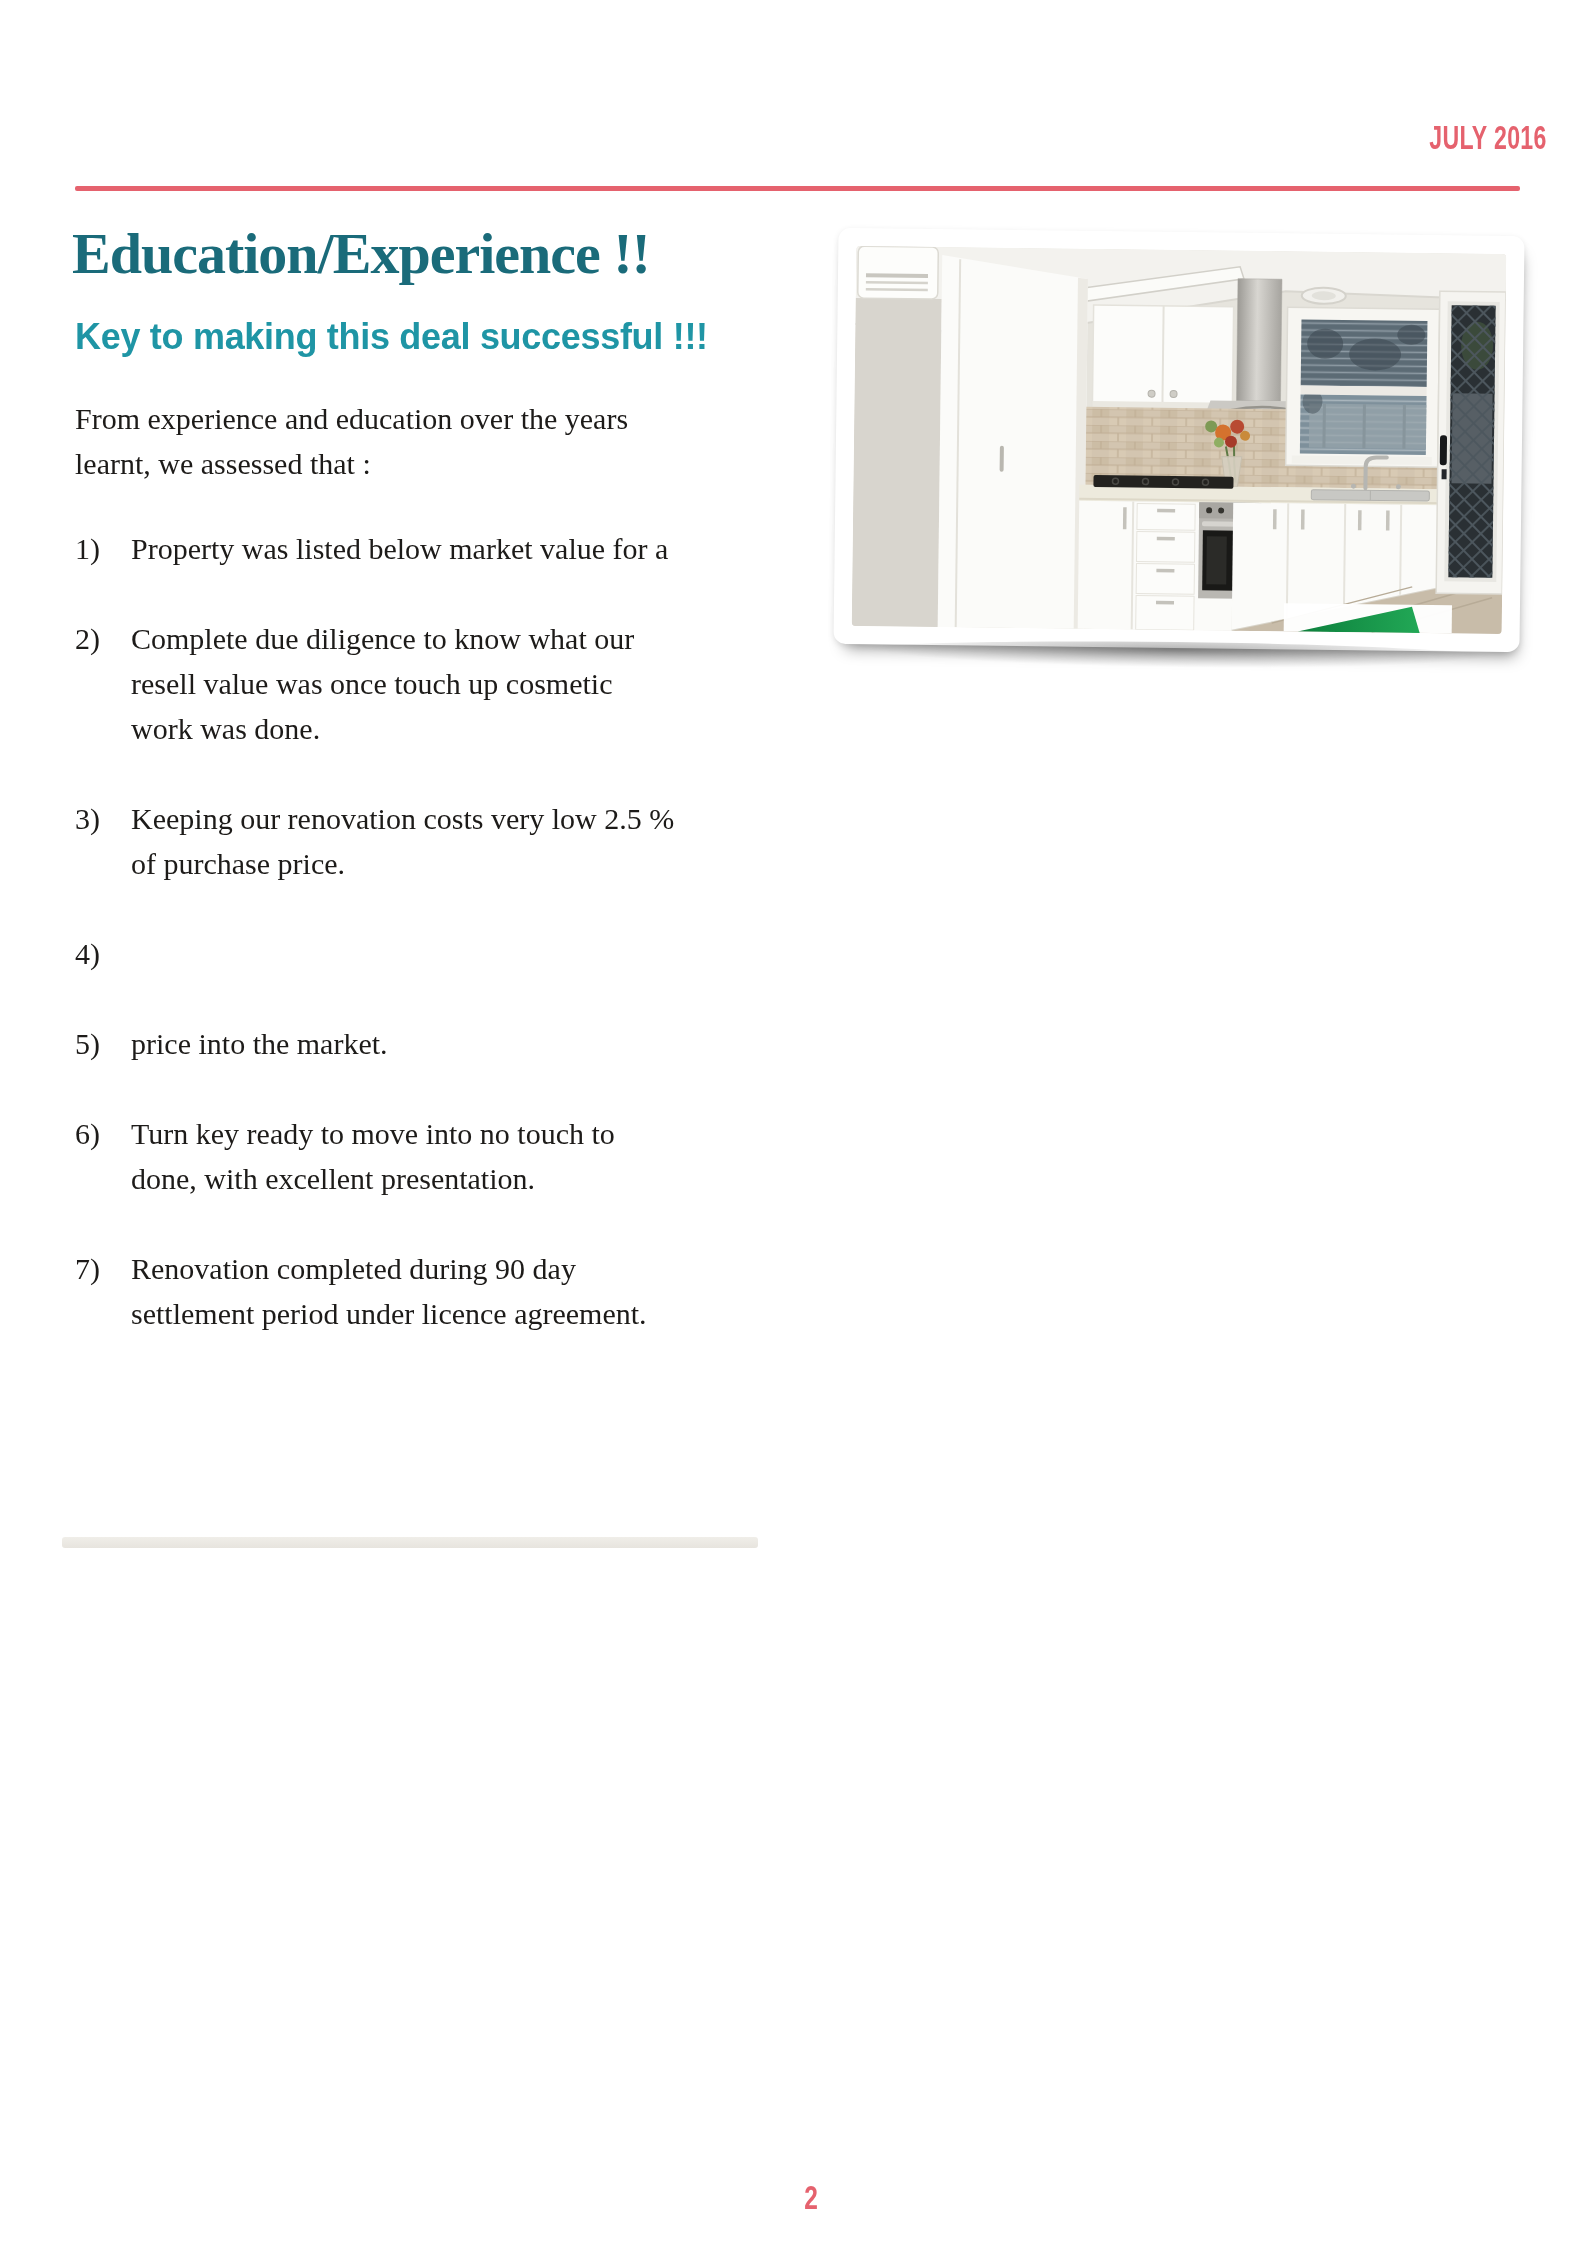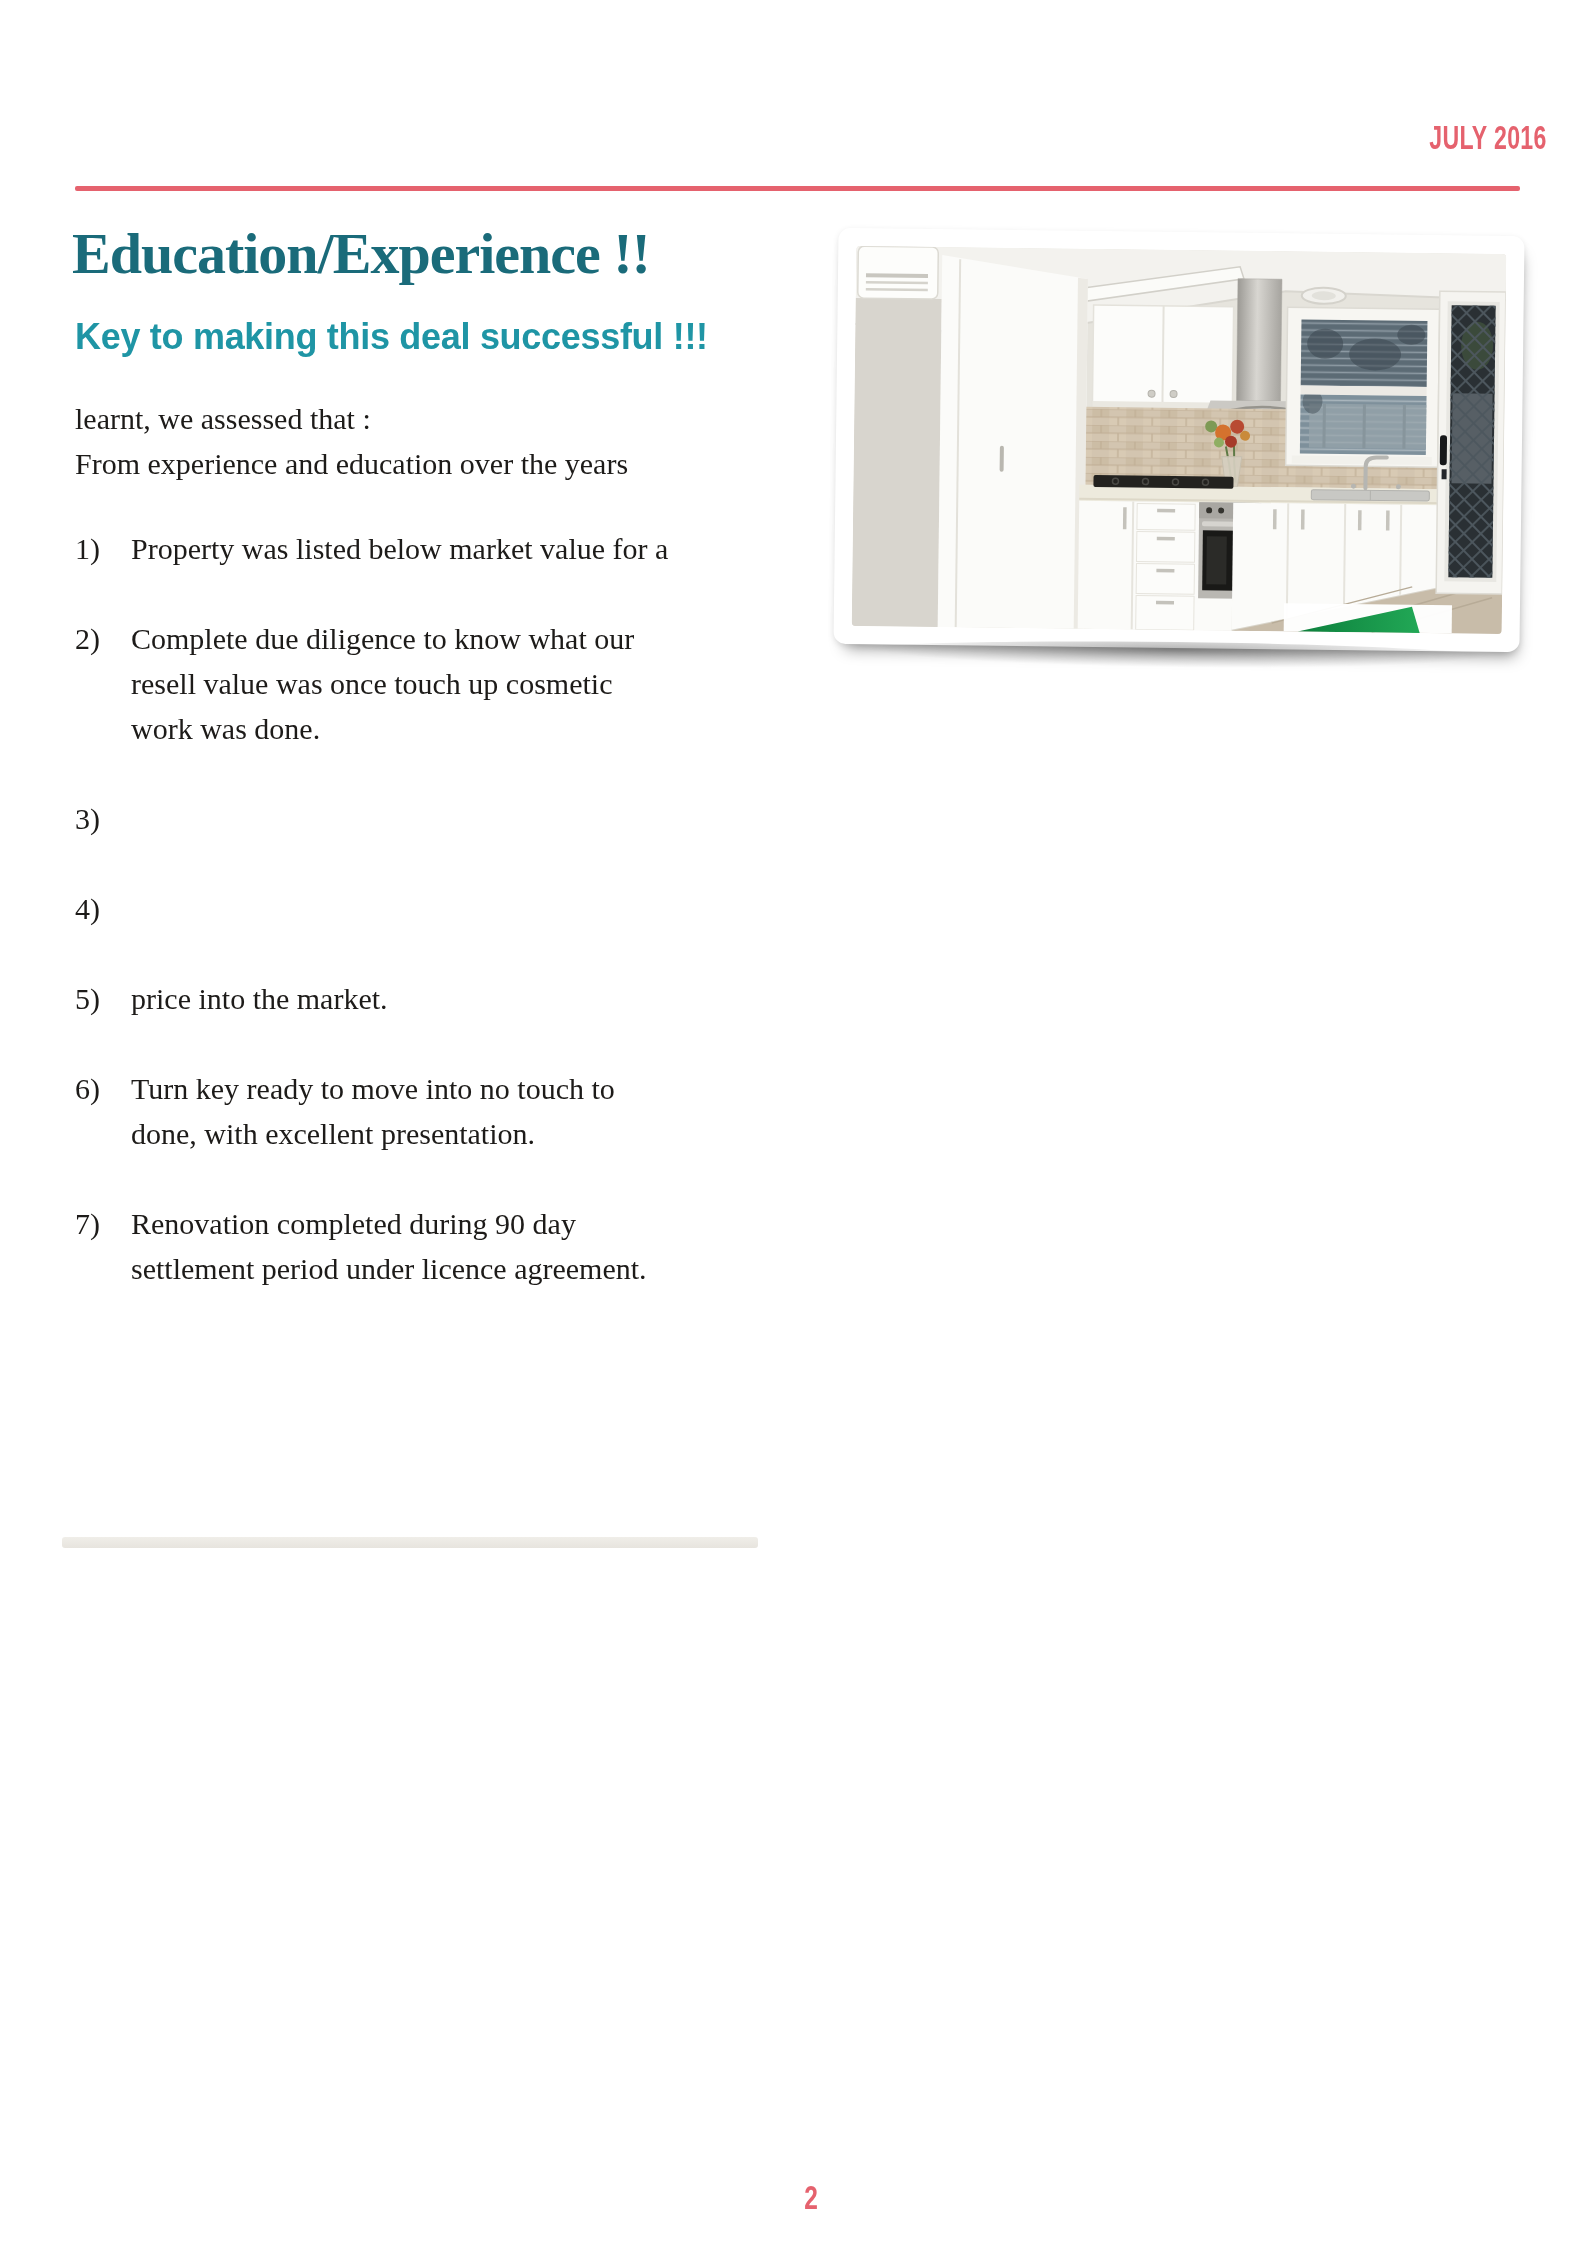--- a/index.html
+++ b/index.html
@@ -88,41 +88,45 @@
 <div class="page">
 
   <div class="header-date">JULY 2016</div>
   <div class="header-rule"></div>
 
   <h1 class="title">Education/Experience !!</h1>
   <h2 class="subtitle">Key to making this deal successful !!!</h2>
 
   <div class="content">
     <p class="intro">
+      <span class="line">From experience and education over the years</span>
       <span class="line">learnt, we assessed that :</span>
-      <span class="line">From experience and education over the years</span>
     </p>
 
     <ol class="list">
       <li class="list-item">
         <span class="num">1)</span>
         <span class="item-lines">
           <span class="line">Property was listed below market value for a</span>
         </span>
       </li>
       <li class="list-item">
         <span class="num">2)</span>
         <span class="item-lines">
           <span class="line">Complete due diligence to know what our</span>
           <span class="line">resell value was once touch up cosmetic</span>
           <span class="line">work was done.</span>
         </span>
       </li>
       <li class="list-item">
         <span class="num">3)</span>
+        <span class="item-lines">
+          <span class="line">Keeping our renovation costs very low 2.5 %</span>
+          <span class="line">of purchase price.</span>
+        </span>
       </li>
       <li class="list-item">
         <span class="num">4)</span>
       </li>
       <li class="list-item">
         <span class="num">5)</span>
         <span class="item-lines">
           <span class="line">price into the market.</span>
         </span>
       </li>

